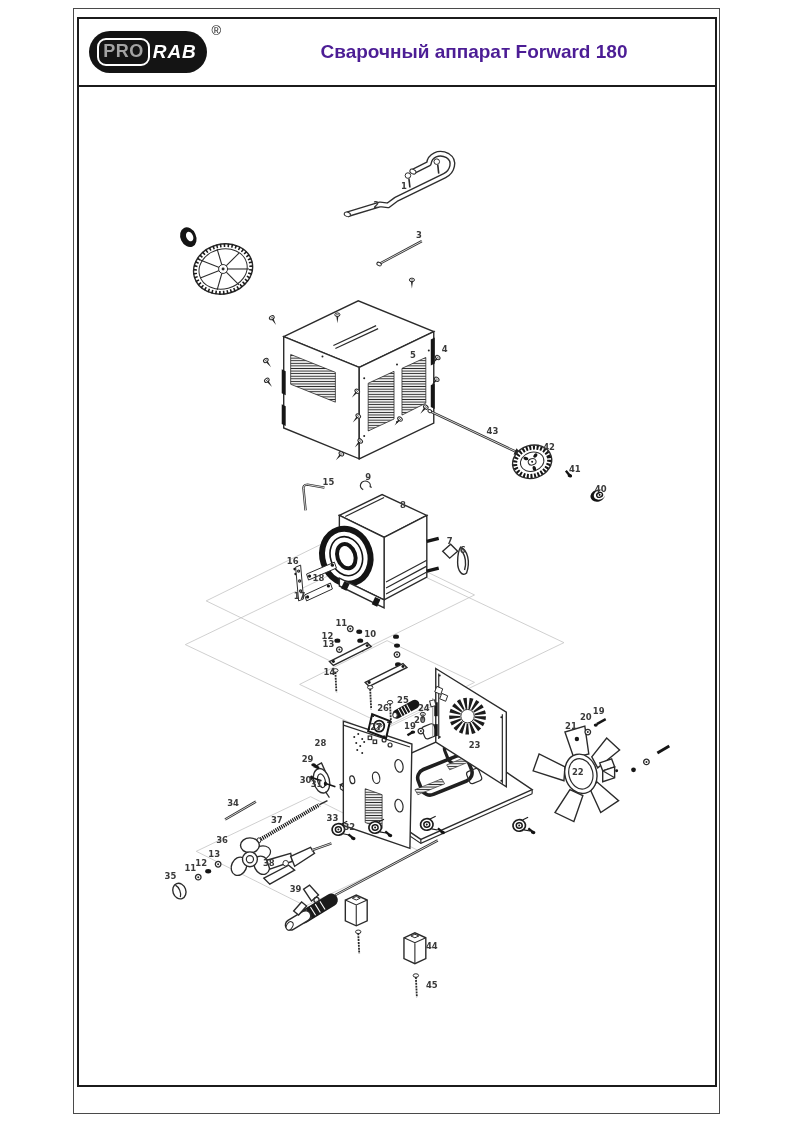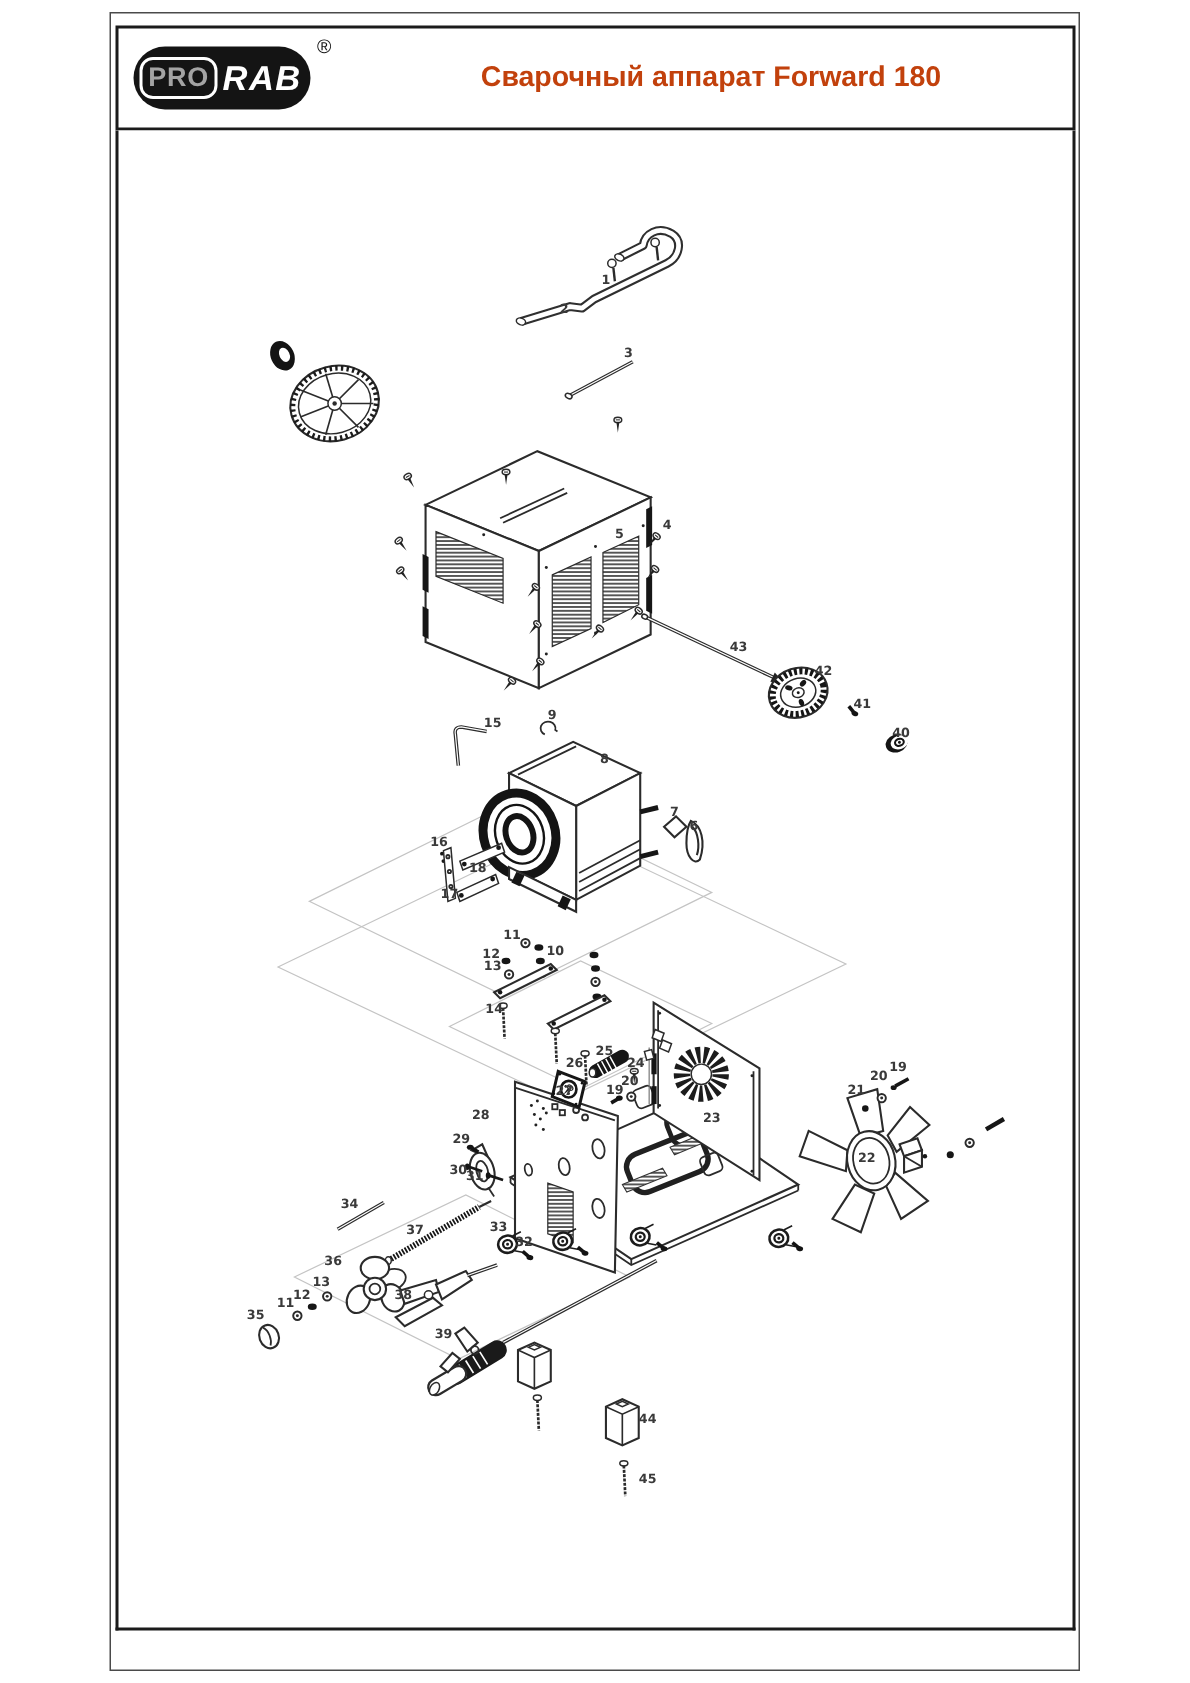--- a/index.html
+++ b/index.html
@@ -6,23 +6,23 @@
   .sheet{position:relative;width:793px;height:1122px;background:#fff;overflow:hidden;
          font-family:"Liberation Sans",sans-serif;}
   .outer-border{position:absolute;left:73px;top:8px;width:645px;height:1104px;
                 border:1px solid #4a4a4a;}
   .hdr{position:absolute;left:77px;top:17px;width:636px;height:66px;
        border:2px solid #1b1b1b;background:#fff;display:flex;align-items:center;}
   .logo{position:relative;margin-left:10px;width:118px;height:42px;background:#141414;
         border-radius:21px;display:flex;align-items:center;justify-content:center;gap:3px;flex:0 0 auto;}
   .logo .pro{color:#a3a3a3;font-weight:bold;font-size:18px;line-height:1.3;letter-spacing:.5px;
              border:2.5px solid #fff;border-radius:9px;padding:0 4px;}
-  .logo .rab{color:#fff;font-weight:bold;font-style:italic;font-size:23px;letter-spacing:1px;padding-right:2px;}
+  .logo .rab{color:#fff;font-weight:bold;font-style:italic;font-size:19px;letter-spacing:1px;padding-right:2px;}
   .reg{position:absolute;top:-8px;right:-14px;font-size:13px;color:#111;font-style:normal;}
-  .title{flex:1;text-align:center;font-weight:bold;font-size:19px;color:#c2410c;padding-left:26px;}
+  .title{flex:1;text-align:center;font-weight:bold;font-size:19px;color:#4c1d95;padding-left:26px;}
   .diagram-box{position:absolute;left:77px;top:87px;width:636px;height:998px;
                border:2px solid #1b1b1b;border-top:none;background:#fff;}
   .diagram-box svg{position:absolute;left:0;top:0;}
   
   .s1{fill:none;stroke:#2b2b2b;stroke-width:1.2;}
   .s2{fill:#fff;stroke:#2b2b2b;stroke-width:1.4;}
   .s3{fill:#fff;stroke:#2b2b2b;stroke-width:1;}
   .rodO{stroke:#2b2b2b;stroke-width:2.4;fill:none;}
   .rodI{stroke:#fff;stroke-width:.8;fill:none;}
   .ph{fill:none;stroke:#c4c4c4;stroke-width:.8;}

